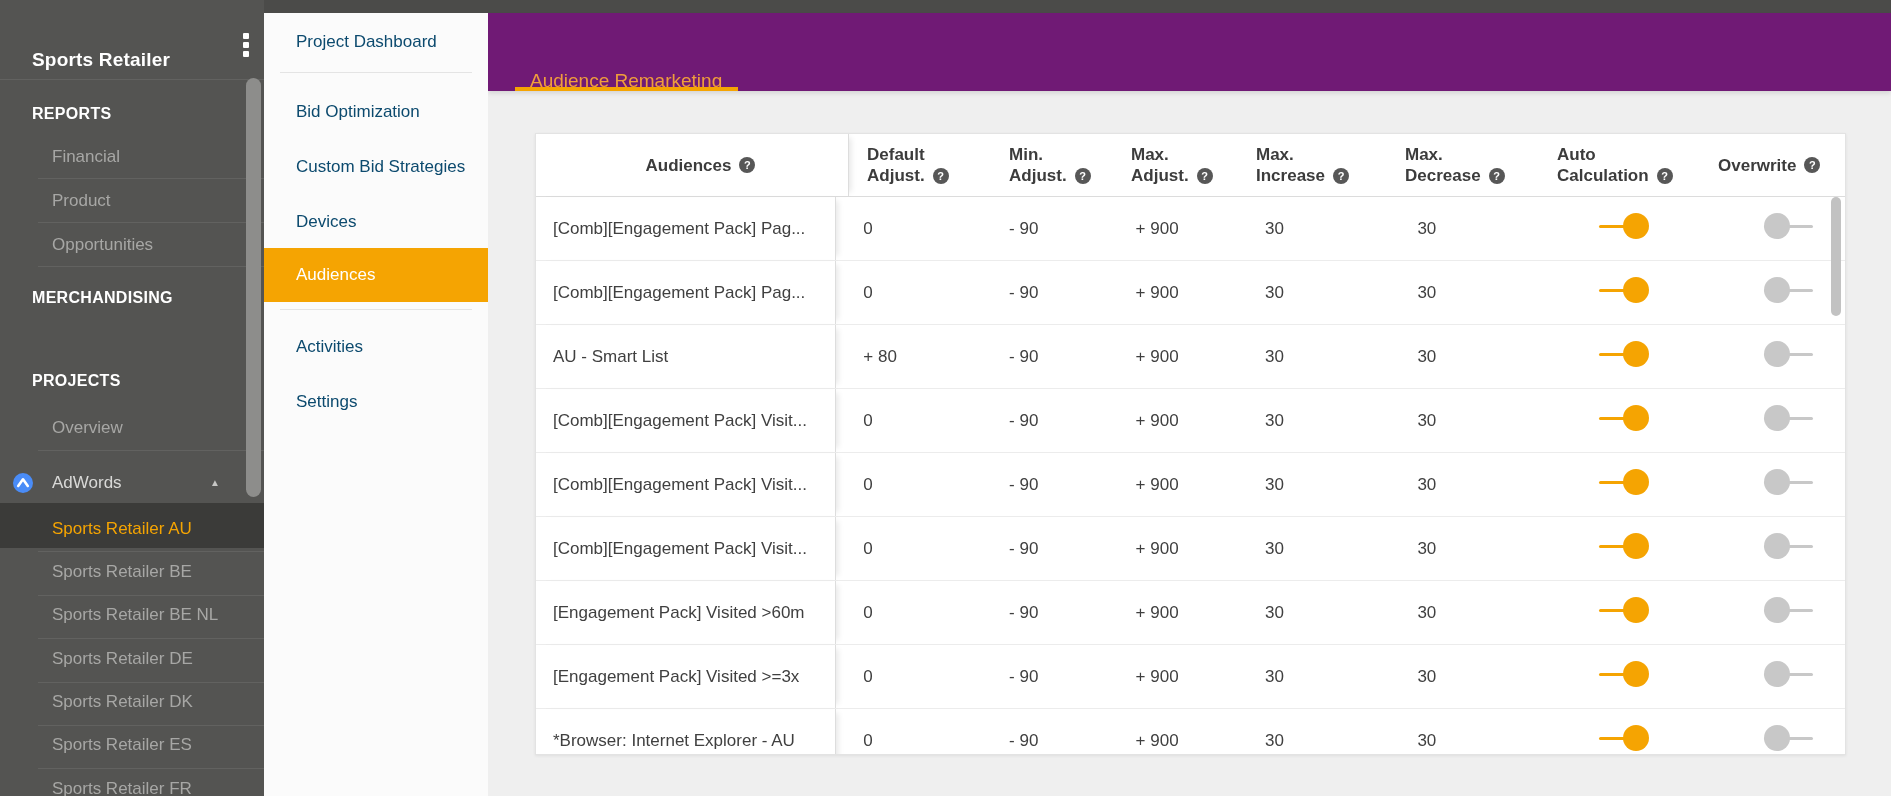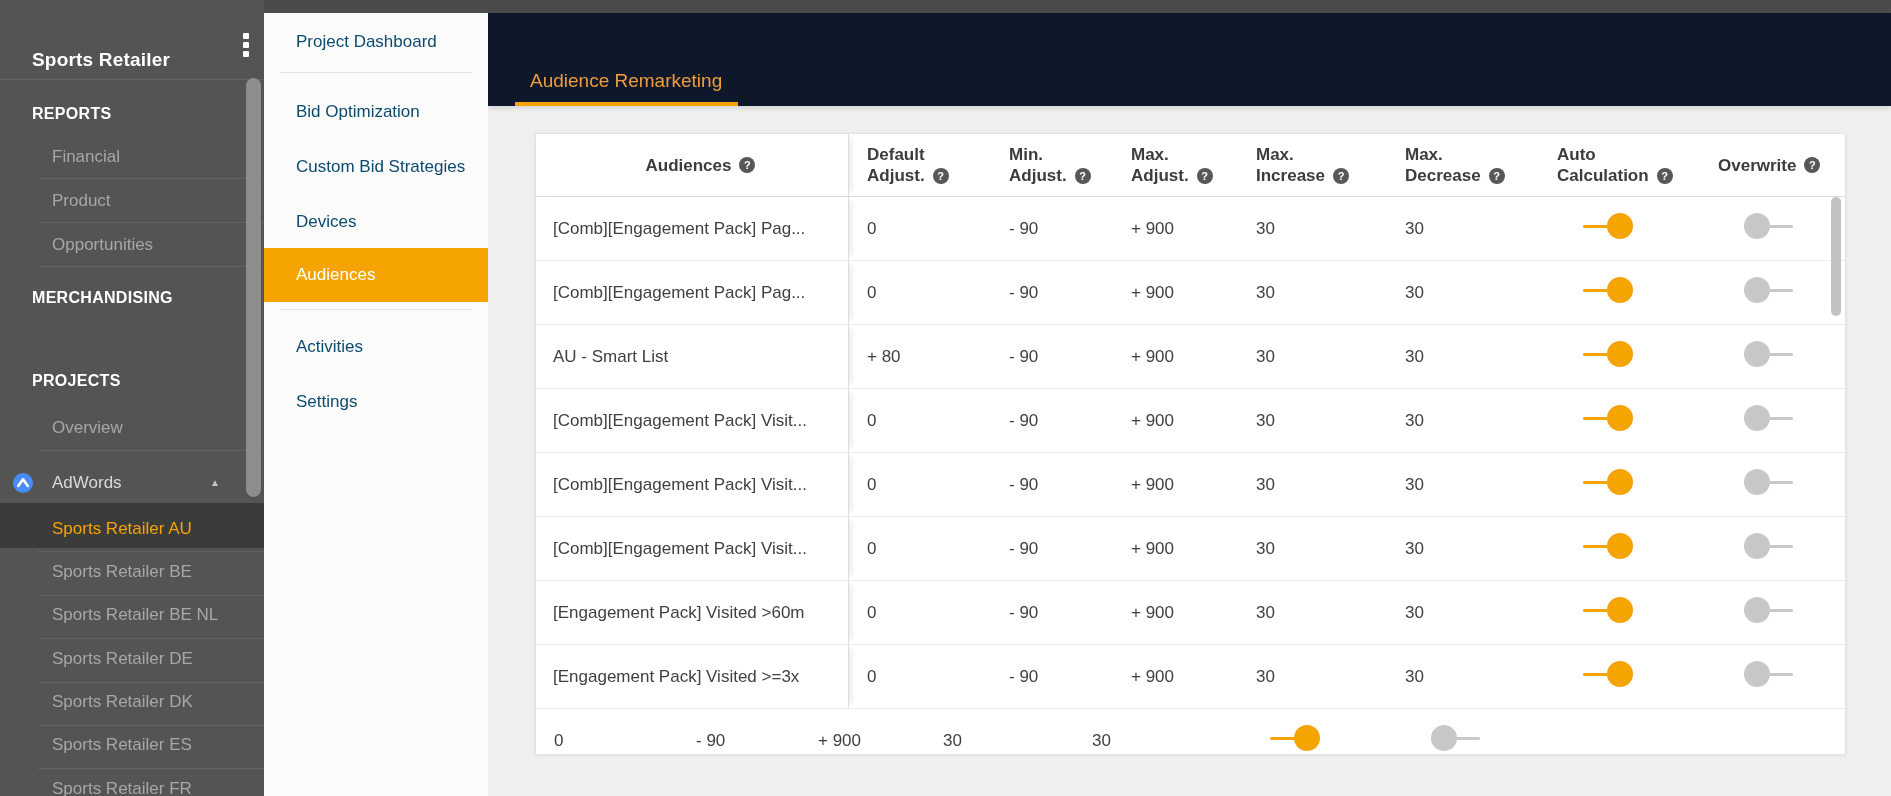--- a/index.html
+++ b/index.html
@@ -30,34 +30,34 @@
   .s1-scrollthumb{position:absolute;left:246px;top:78px;width:15px;height:419px;background:#8D8D8B;border-radius:8px;cursor:pointer;}
 
   
   .sidebar2{position:absolute;left:264px;top:13px;width:224px;height:783px;background:#FBFBFB;z-index:2;}
   .s2-item{position:absolute;left:32px;font-size:17px;color:#0c4a6e;cursor:pointer;white-space:nowrap;}
   .s2-divider{position:absolute;left:16px;width:192px;height:1px;background:#E4E4E4;}
   .s2-selected{position:absolute;left:0;top:235px;width:224px;height:54px;background:#F5A402;cursor:pointer;}
   .s2-selected span{position:absolute;left:32px;top:17px;font-size:17px;color:#FFFFFF;}
 
   
-  .tabcard{position:absolute;left:488px;top:13px;width:1403px;height:93px;background:#0f172a;
+  .tabcard{position:absolute;left:488px;top:13px;width:1403px;height:78px;background:#701a75;
            box-shadow:0 2px 5px rgba(0,0,0,.12);z-index:1;}
   .tab{position:absolute;left:42px;top:57px;font-size:19px;color:#EF9D3C;cursor:pointer;white-space:nowrap;}
   .tab-underline{position:absolute;left:27px;bottom:0;width:223px;height:4px;background:#F5A402;}
 
   
   .tablecard{position:absolute;left:535px;top:133px;width:1311px;height:622px;background:#FFFFFF;
              border:1px solid #E3E3E3;box-sizing:border-box;box-shadow:0 1px 3px rgba(0,0,0,.07);
              overflow:hidden;z-index:1;}
   .thead{display:flex;height:62px;border-bottom:1px solid #DCDCDC;}
   .th{display:flex;flex-direction:column;justify-content:center;box-sizing:border-box;
       font-size:17px;font-weight:600;color:#3C3C3C;padding-left:18px;line-height:21px;white-space:nowrap;}
   .thline{display:flex;align-items:center;}
-  .tr{display:flex;height:63px;border-bottom:1px solid #ECECEC;align-items:center;cursor:pointer;}
+  .tr{display:flex;height:63px;border-bottom:1px solid #ECECEC;align-items:center;cursor:pointer;gap:9px;}
   .td{box-sizing:border-box;font-size:17px;color:#404040;padding-left:18px;white-space:nowrap;overflow:hidden;}
   .col-aud{width:313px;padding-left:17px;border-right:1px solid #DDDDDD;
            box-shadow:6px 0 6px -4px rgba(0,0,0,.10);height:100%;display:flex;align-items:center;}
   .thead .col-aud{flex-direction:row;}
   .col-def{width:142px;}
   .col-min{width:122px;}
   .col-max{width:125px;}
   .col-inc{width:149px;}
   .col-dec{width:152px;}
   .col-auto{width:161px;padding-left:18px;}
@@ -304,20 +304,23 @@
     <div class="td col-def">0</div>
     <div class="td col-min">- 90</div>
     <div class="td col-max">+ 900</div>
     <div class="td col-inc">30</div>
     <div class="td col-dec">30</div>
     <div class="td col-auto"><div class="switch" data-state="on"><span class="track"></span><span class="knob"></span></div></div>
     <div class="td col-ovr"><div class="switch" data-state="off"><span class="track"></span><span class="knob"></span></div></div>
   </div>
 
   <div class="tr">
+    <div class="td col-aud">
+        <span>*Browser: Internet Explorer - AU</span>
+      </div>
     <div class="td col-def">0</div>
     <div class="td col-min">- 90</div>
     <div class="td col-max">+ 900</div>
     <div class="td col-inc">30</div>
     <div class="td col-dec">30</div>
     <div class="td col-auto"><div class="switch" data-state="on"><span class="track"></span><span class="knob"></span></div></div>
     <div class="td col-ovr"><div class="switch" data-state="off"><span class="track"></span><span class="knob"></span></div></div>
   </div>
 
   <div class="t-scrollthumb"></div>

